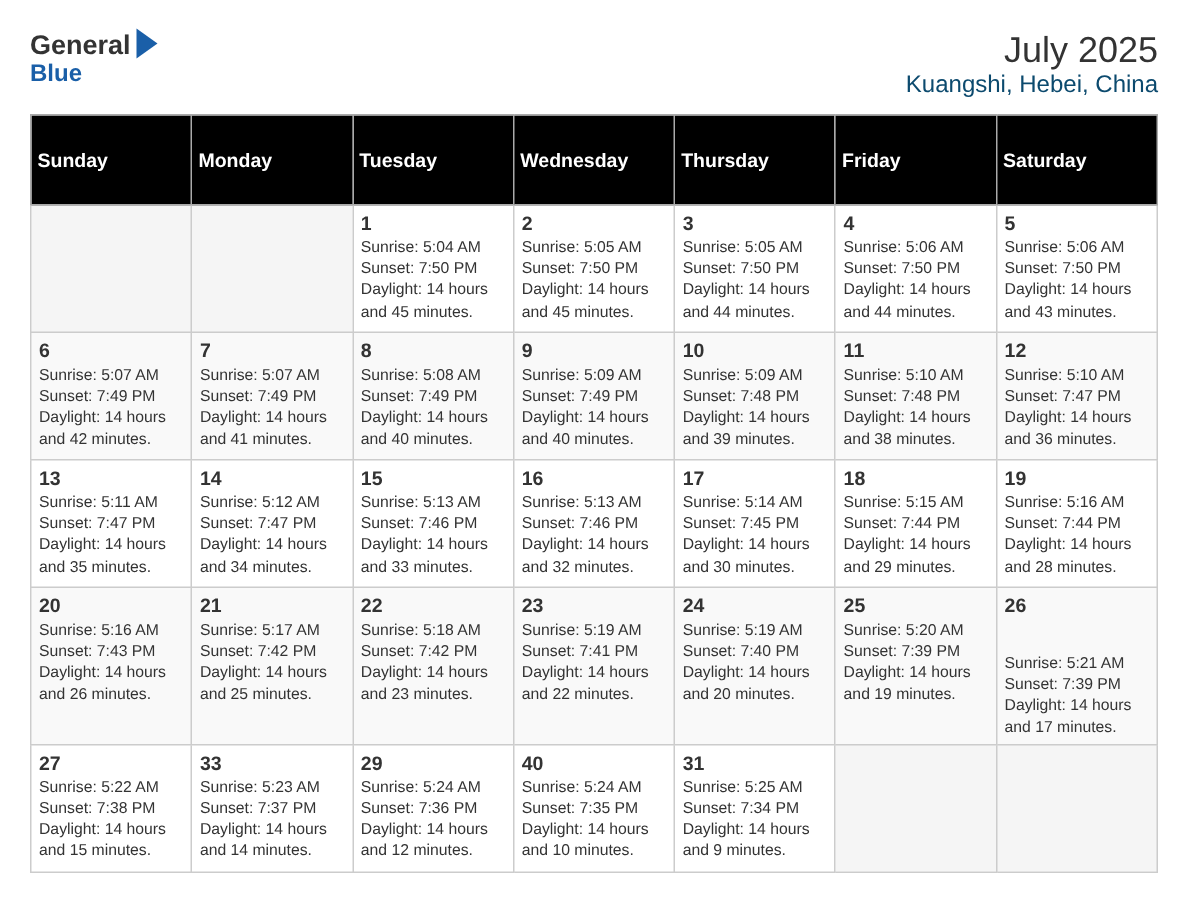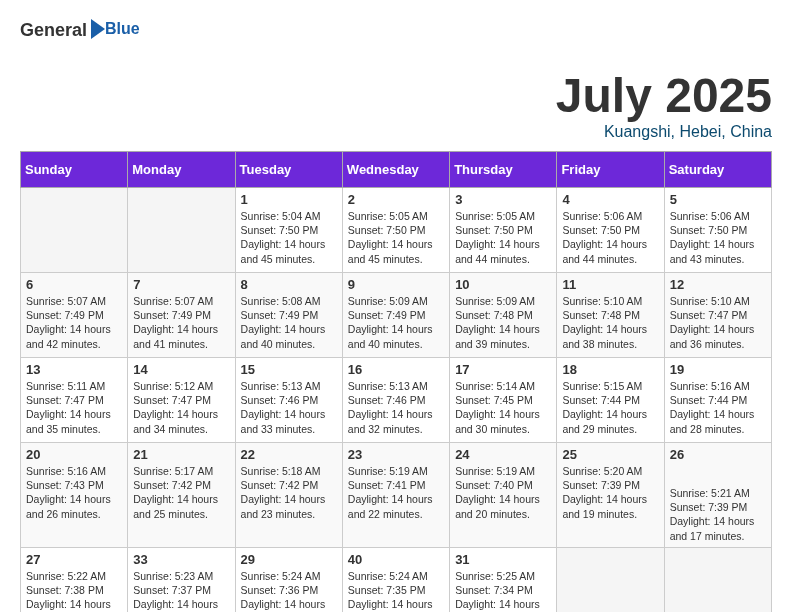--- a/index.html
+++ b/index.html
@@ -11,21 +11,21 @@
       padding: 20px;
     }
     .header-area {
       display: flex;
       justify-content: space-between;
       align-items: flex-start;
       margin-bottom: 10px;
     }
     .logo {
       display: flex;
-      flex-direction: row;
+      flex-direction: column;
       align-items: flex-start;
     }
     .logo-top {
       display: flex;
       align-items: center;
       gap: 2px;
     }
     .logo-general {
       font-size: 18px;
       font-weight: bold;
@@ -42,40 +42,39 @@
     }
     .logo-blue {
       font-size: 16px;
       font-weight: bold;
       color: #1a5fa8;
     }
     .title-area {
       text-align: right;
     }
     .month-title {
-      font-size: 48px;
-      font-weight: bold;
+      font-size: 24px;
+      font-weight: normal;
       color: #333;
-      margin-top: 48px;
     }
     .location-title {
       font-size: 16px;
       color: #0c4a6e;
     }
     table {
       width: 100%;
       border-collapse: collapse;
       table-layout: fixed;
     }
     thead tr th {
-      background-color: #6d28d9;
+      background-color: #000000;
       color: #fff;
       font-size: 13px;
       font-weight: bold;
-      padding: 10px 4px;
+      padding: 22px 4px;
       text-align: left;
       border: 1px solid #aaa;
     }
     tbody tr td {
       vertical-align: top;
       border: 1px solid #ccc;
       padding: 4px 5px;
       font-size: 10.5px;
       color: #333;
       background: #fff;

